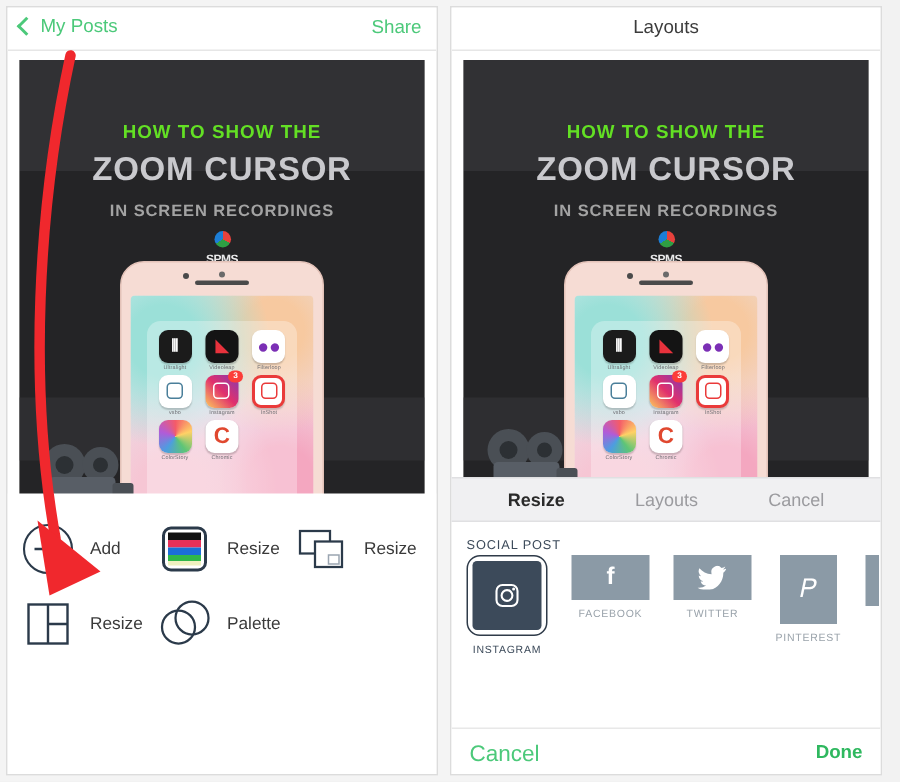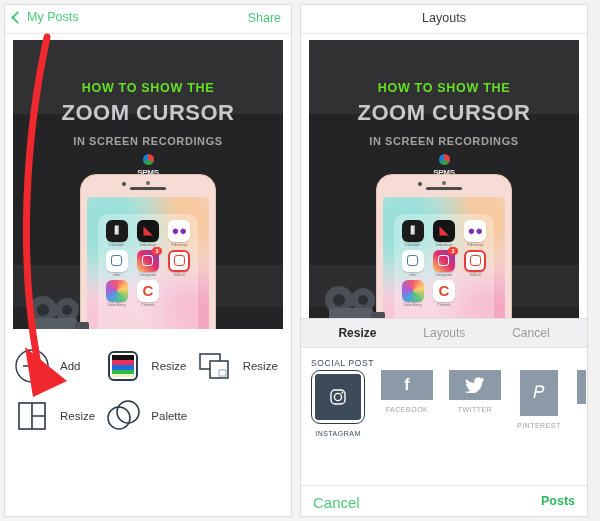--- a/index.html
+++ b/index.html
@@ -403,19 +403,19 @@
 
         <div class="social">
           <div class="sw more"></div>
           <div class="s-lb"></div>
         </div>
 
       </div>
 
       <div class="footer">
         <div class="f-cancel">Cancel</div>
-        <div class="f-done">Posts</div>
+        <div class="f-done">Done</div>
       </div>
     </div>
 
   </div>
 
 </div>
 
 </body></html>

